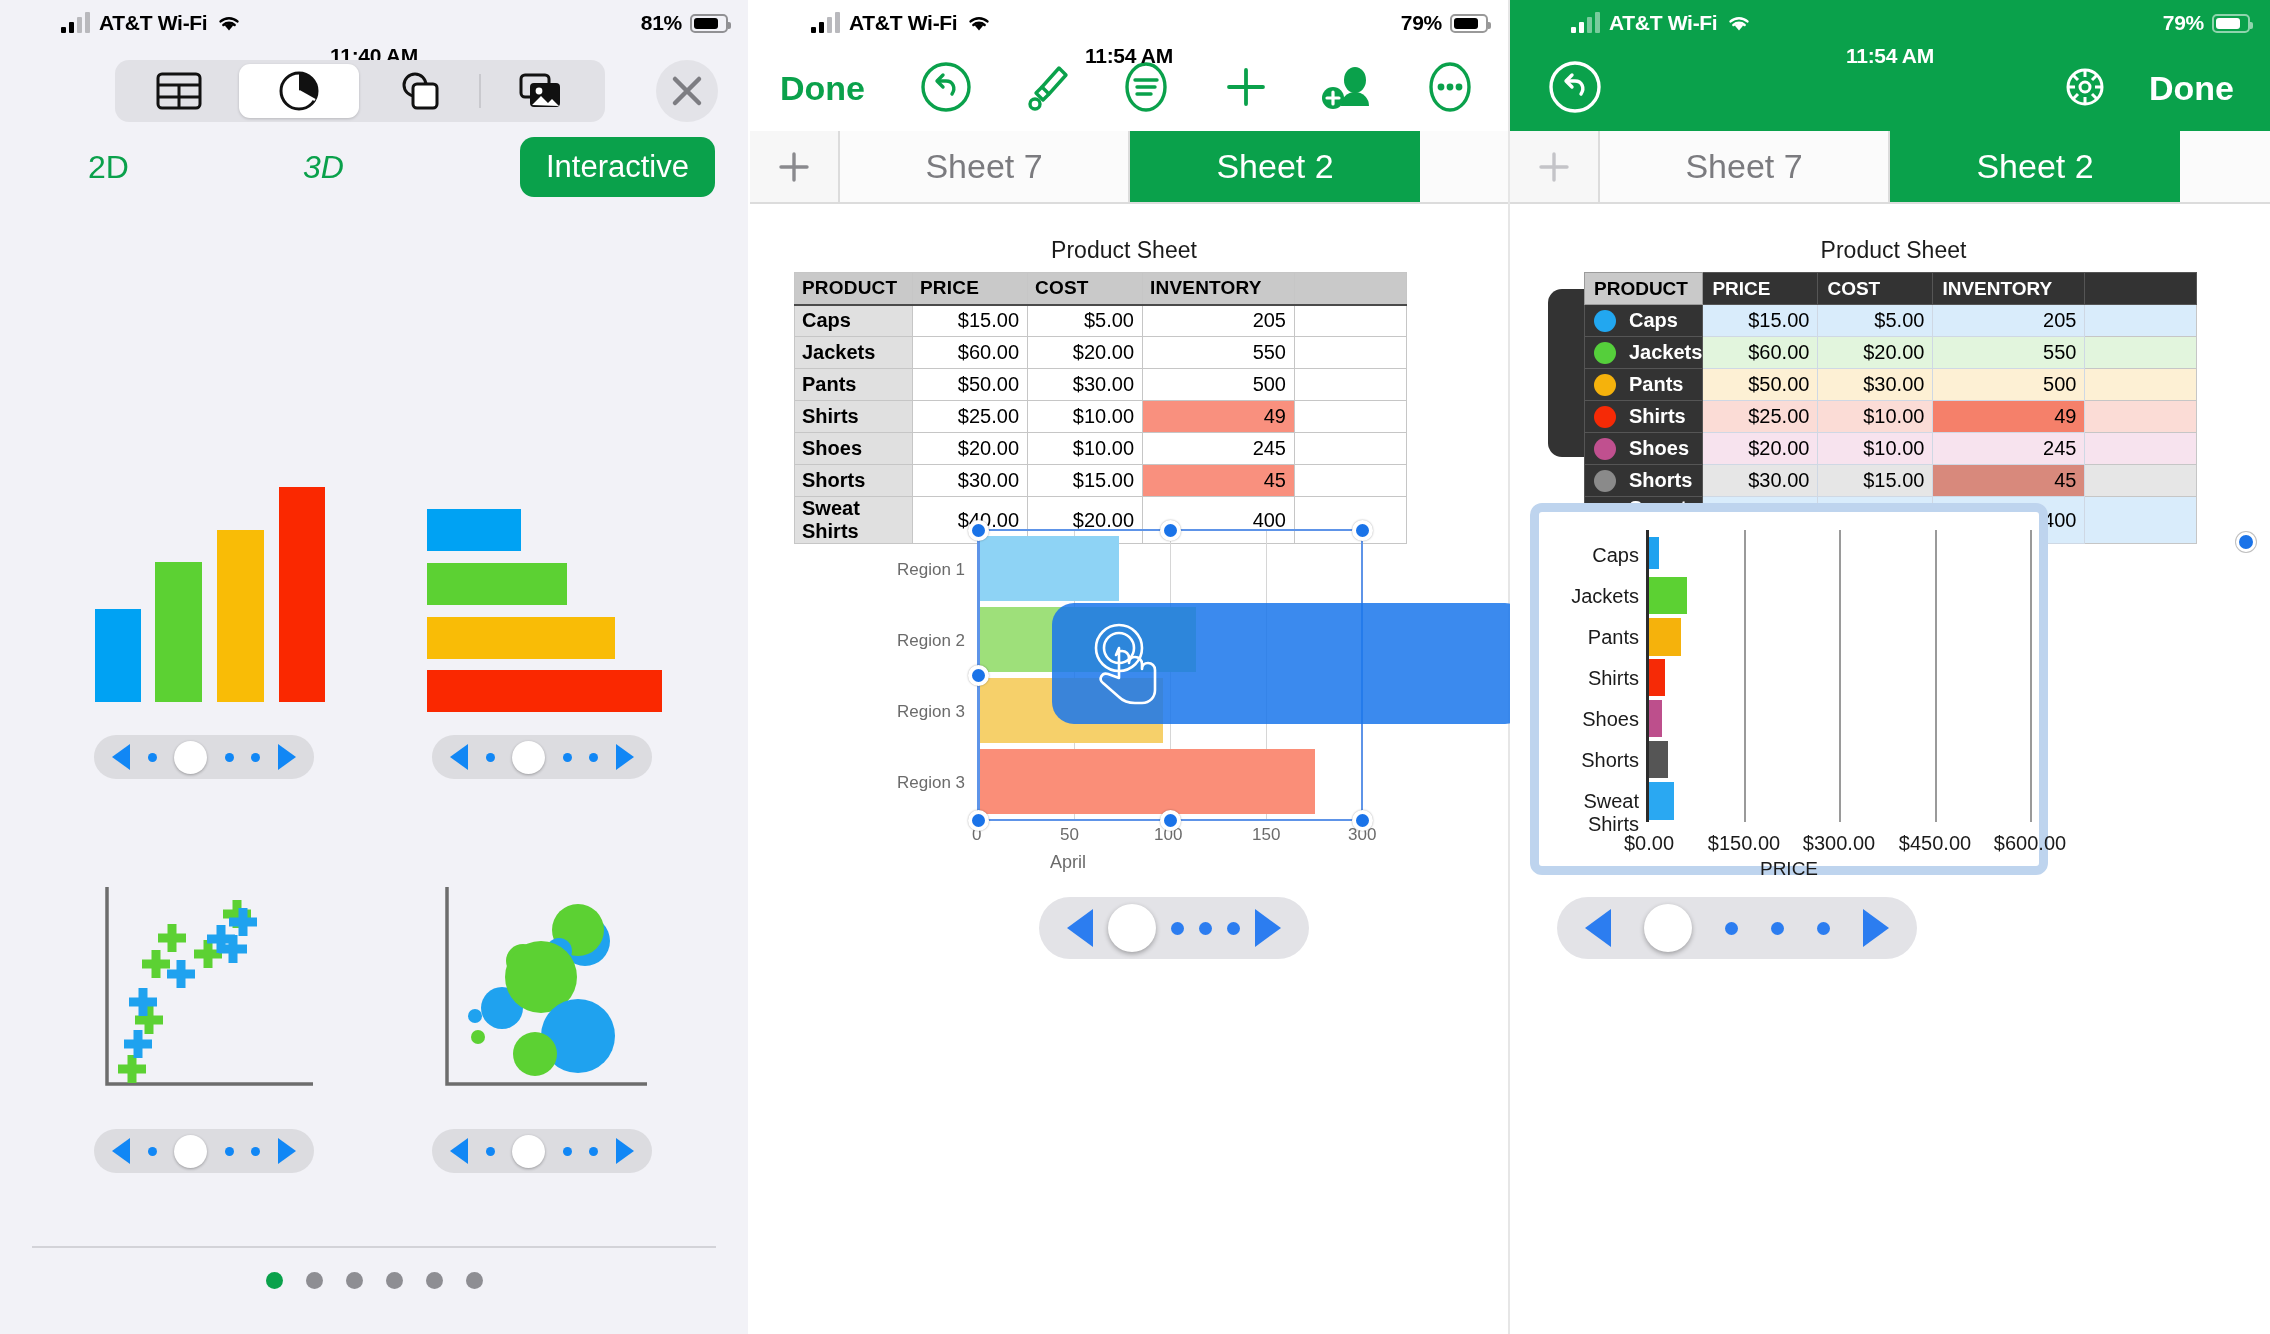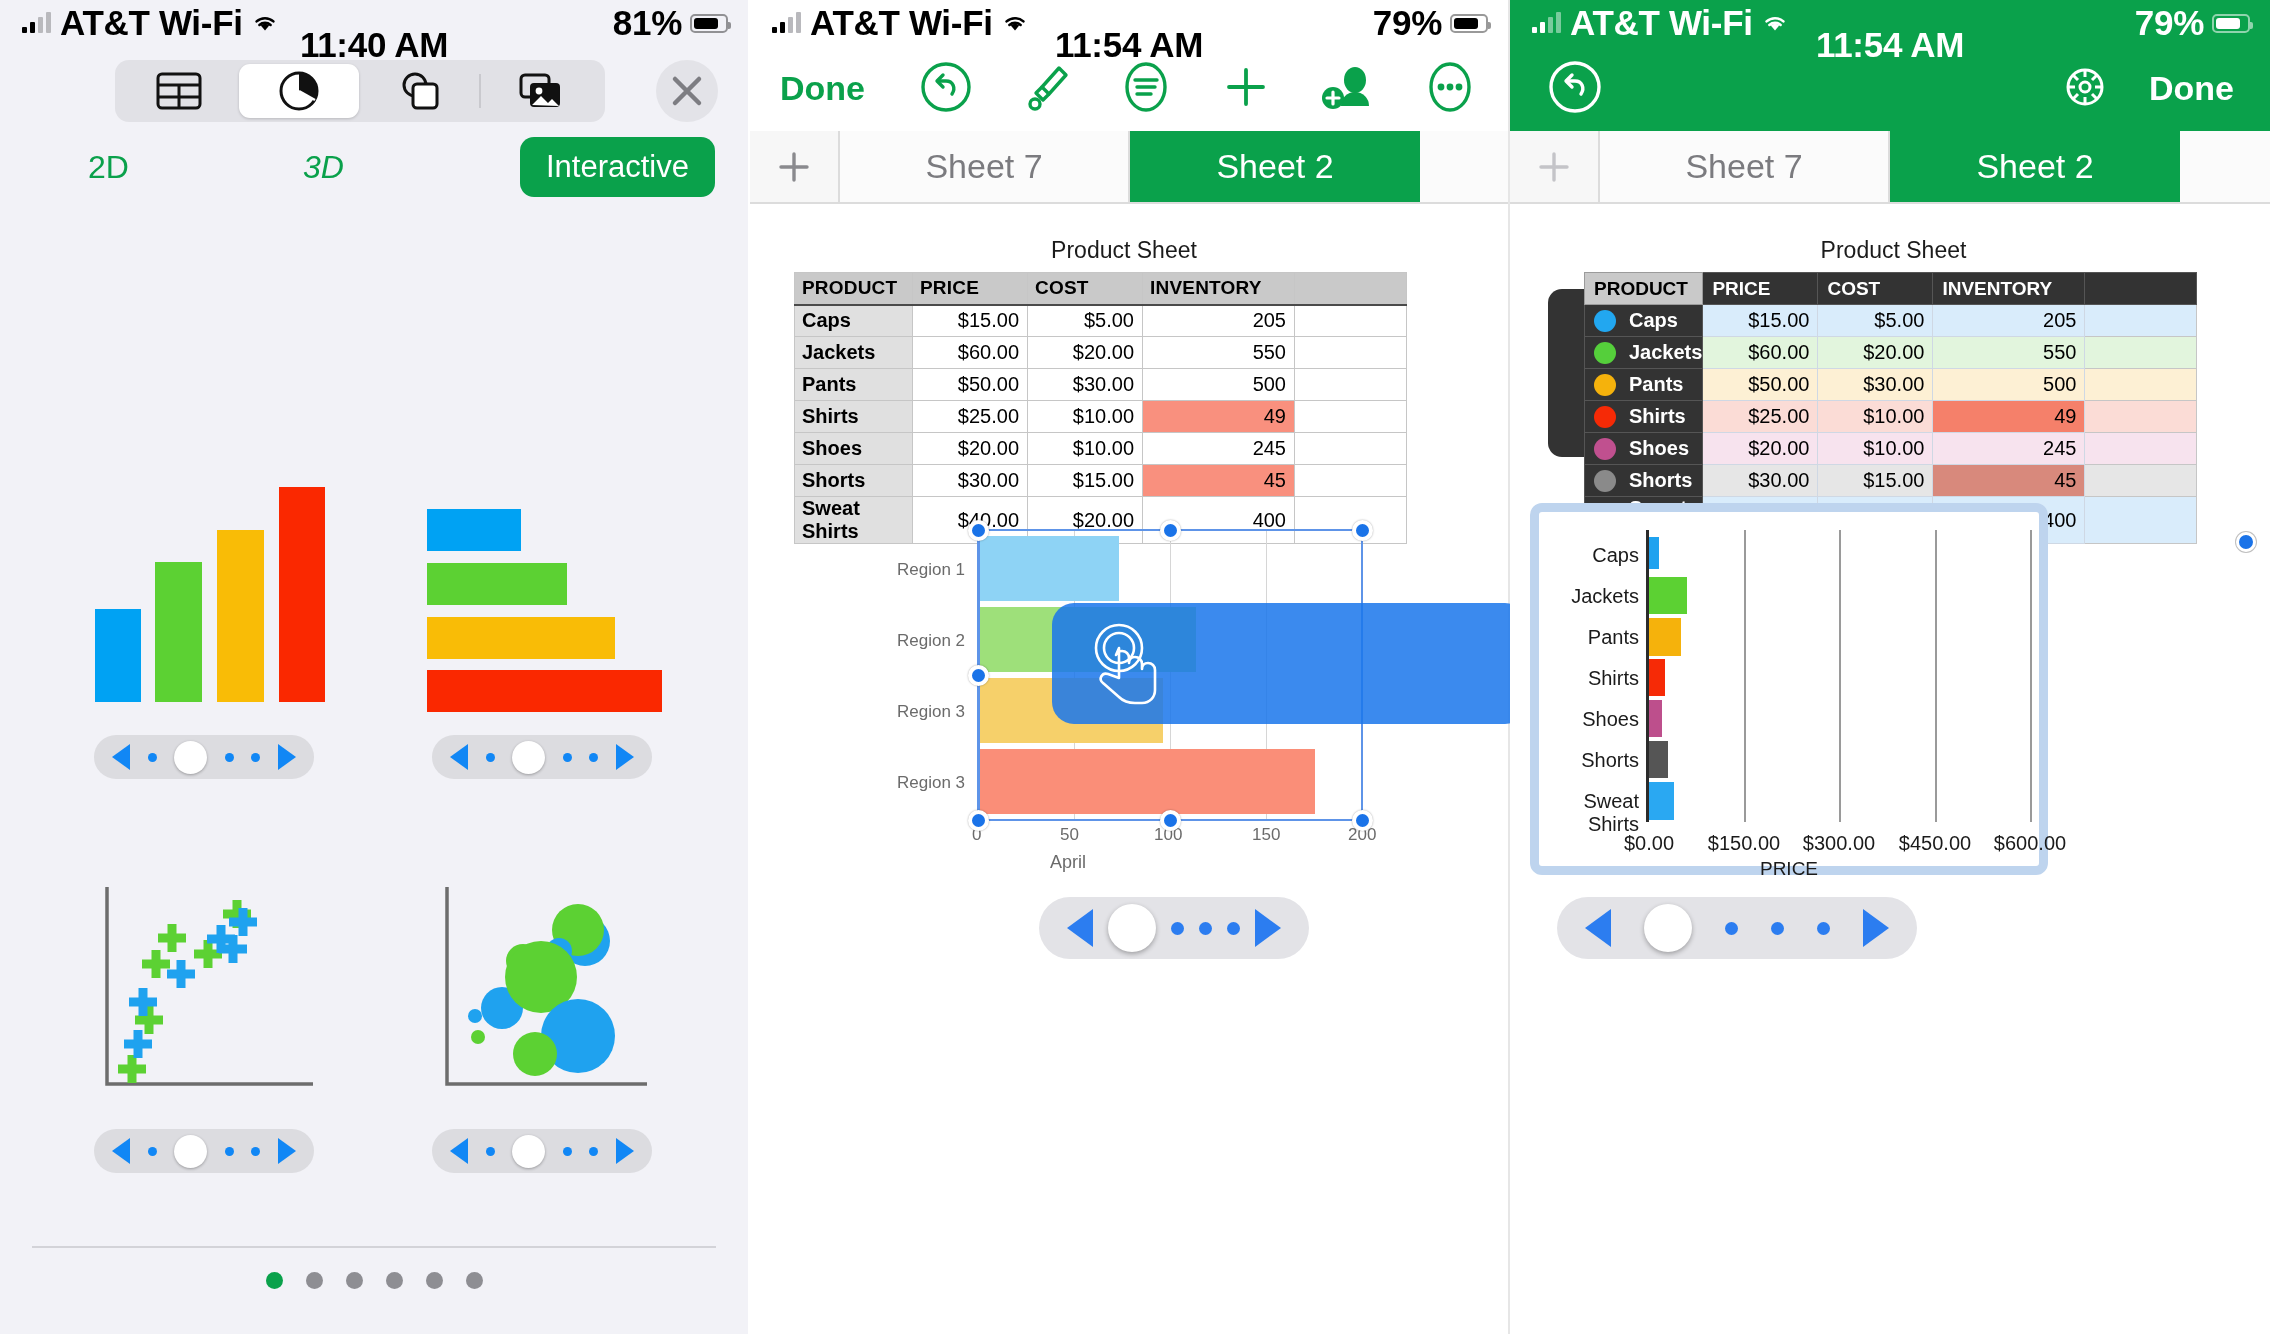--- a/index.html
+++ b/index.html
@@ -9,25 +9,25 @@
     background: #ffffff;
     overflow: hidden;
     position: relative;
   }
   .screens { display: flex; width: 2270px; height: 1334px; }
 
   
   .statusbar {
     height: 46px;
     display: flex;
-    align-items: center;
     position: relative;
-    font-size: 35px;
+    font-size: 21px;
     font-weight: 600;
     letter-spacing: -0.3px;
+    padding-left: 39px;
   }
   .sb-left { display: flex; align-items: center; gap: 9px; padding-left: 22px; }
   .sb-time { position: absolute; left: 0; right: 0; text-align: center; font-weight: 700; margin-top: 44px; }
   .sb-right { margin-left: auto; display: flex; align-items: center; gap: 8px; padding-right: 20px; font-weight: 600; }
   .bars { display: flex; align-items: flex-end; gap: 3px; height: 20px; }
   .bars i { width: 5px; border-radius: 1px; display: block; }
   .bars i:nth-child(1){ height: 6px; }
   .bars i:nth-child(2){ height: 11px; }
   .bars i:nth-child(3){ height: 16px; }
   .bars i:nth-child(4){ height: 21px; }
@@ -509,21 +509,21 @@
 
       <div class="axis-lbl" style="left:147px; top:70px;">Region 1</div>
       <div class="axis-lbl" style="left:147px; top:141px;">Region 2</div>
       <div class="axis-lbl" style="left:147px; top:212px;">Region 3</div>
       <div class="axis-lbl" style="left:147px; top:283px;">Region 3</div>
 
       <div class="axis-lbl" style="left:222px; top:335px;">0</div>
       <div class="axis-lbl" style="left:310px; top:335px;">50</div>
       <div class="axis-lbl" style="left:404px; top:335px;">100</div>
       <div class="axis-lbl" style="left:502px; top:335px;">150</div>
-      <div class="axis-lbl" style="left:598px; top:335px;">200</div>
+      <div class="axis-lbl" style="left:598px; top:335px;">300</div>
       <div class="axis-lbl" style="left:300px; top:362px; font-size:18px;">April</div>
 
       <div class="selbox-line" style="left:228px; top:39px; width:385px; height:2px;"></div>
       <div class="selbox-line" style="left:228px; top:329px; width:385px; height:2px;"></div>
       <div class="selbox-line" style="left:228px; top:39px; width:2px; height:292px;"></div>
       <div class="selbox-line" style="left:611px; top:39px; width:2px; height:292px;"></div>
       <div class="handle" style="left:218px; top:30px;"></div>
       <div class="handle" style="left:410px; top:30px;"></div>
       <div class="handle" style="left:602px; top:30px;"></div>
       <div class="handle" style="left:218px; top:175px;"></div>

